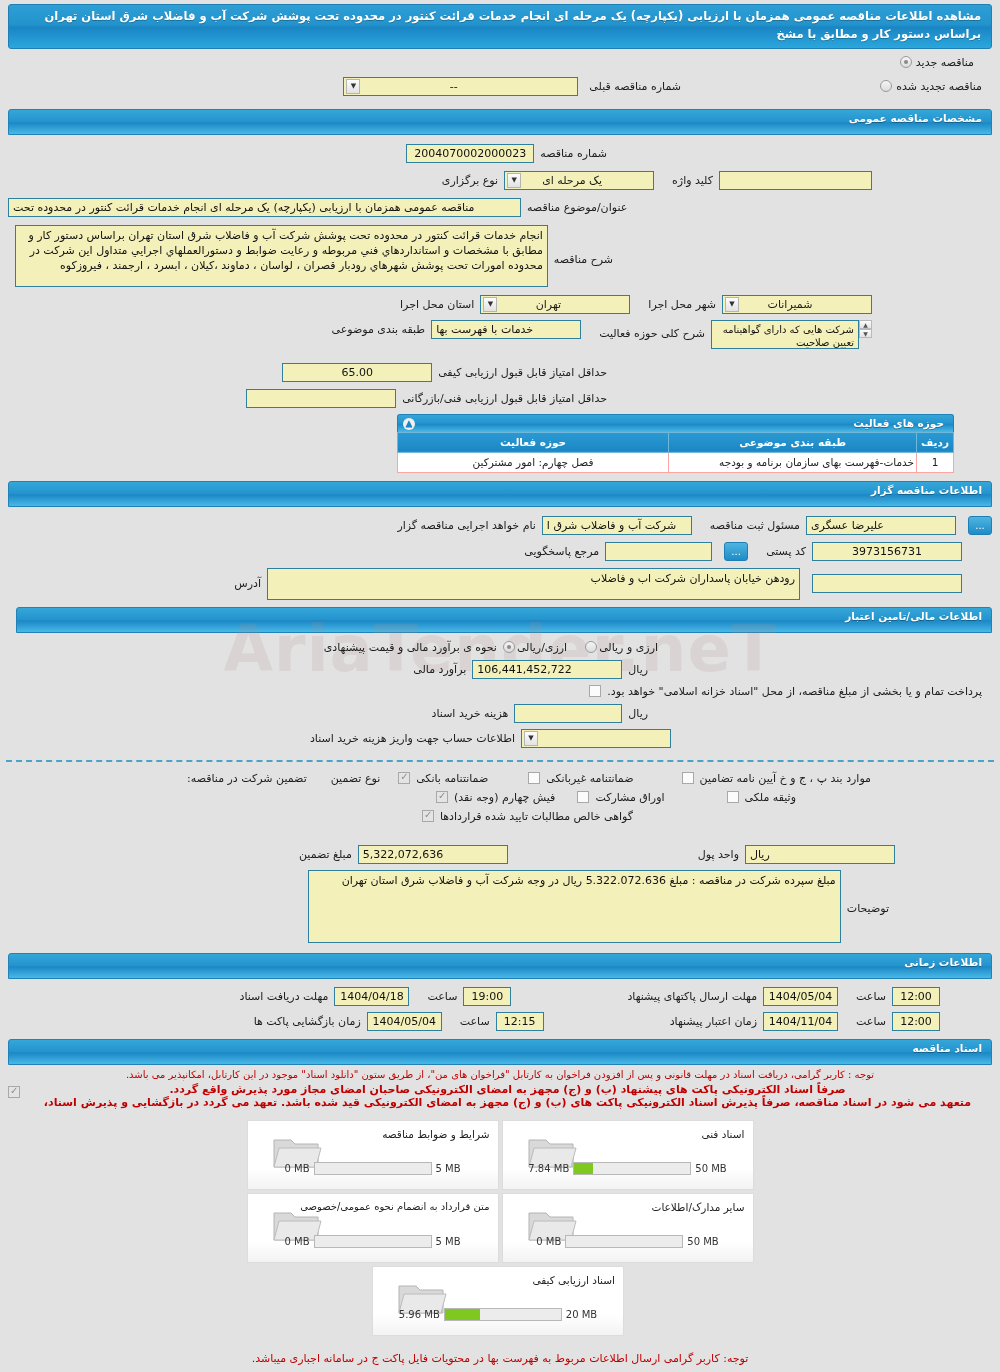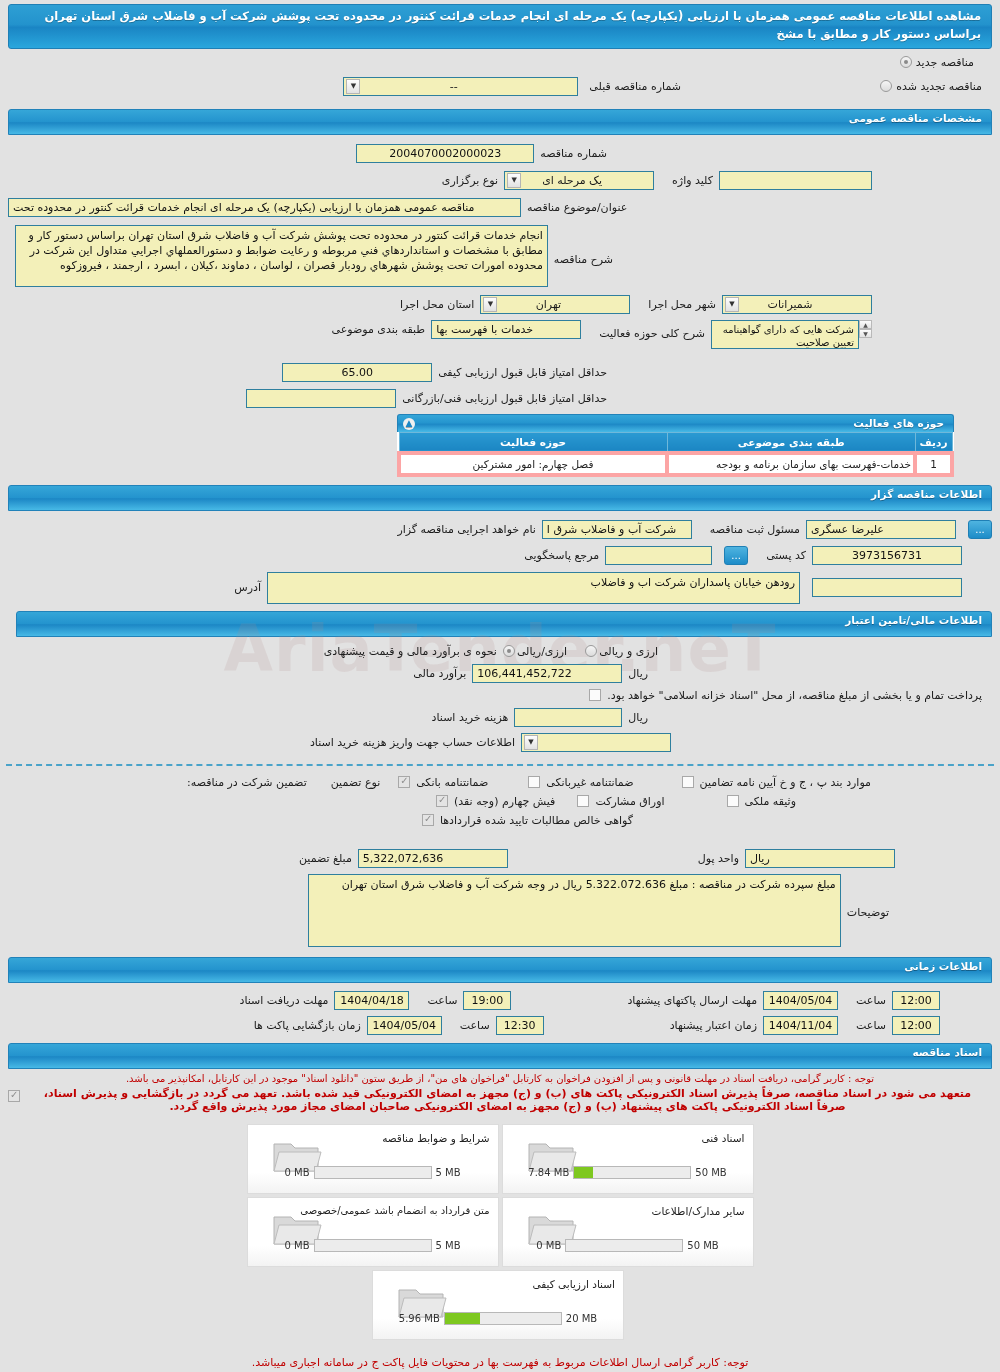--- a/index.html
+++ b/index.html
@@ -90,21 +90,21 @@
   }
   .collapse-ic {
     position:absolute; left:5px; top:3px; width:12px; height:12px; border-radius:50%;
     background:#f0f0f0; color:#1c87c5; font-size:9px; line-height:11px; text-align:center; font-weight:bold;
   }
   table.act { border-collapse: collapse; width: 100%; background:#fff; }
   table.act th {
     background: linear-gradient(to bottom, #2b9ad3, #1b86c3);
     color:#fff; font-size:10.5px; font-weight:bold; border:1px solid #6fb8da; padding:3px 4px; height:20px;
   }
-  table.act td { border:4px solid #fca5a5; font-size:10.5px; padding:3px 2px; height:20px; color:#222; }
+  table.act td { border:1px solid #fca5a5; font-size:10.5px; padding:3px 2px; height:20px; color:#222; }
 
   
   .doccard {
     width: 252px; height: 70px; background: linear-gradient(to bottom,#ffffff 0%,#ffffff 70%,#f3f3f3 100%);
     border: 1px solid #dcdcdc; position: relative; margin: 0;
   }
   .doccard .title { position:absolute; top:7px; right:8px; font-size:10.5px; color:#222; }
   .doccard .folder { position:absolute; right: 175px; top: 10px; width:52px; height:42px; }
   .bar-wrap { position:absolute; bottom:14px; right:14px; left:14px; display:flex; align-items:center; gap:4px; direction:ltr; justify-content:center; }
   .bar-lbl { font-size:10px; color:#333; direction:ltr; }
@@ -161,21 +161,21 @@
 
   <div class="sechead">
     <span>مشخصات مناقصه عمومی</span>
   </div>
 
   <div style="margin:0 8px;">
 
     <div class="row" style="justify-content:flex-start;margin-top:9px;">
       <div style="width:379px;"></div>
       <span class="lbl">شماره مناقصه</span>
-      <div class="fld ltr" style="width:178px;">2004070002000023</div>
+      <div class="fld ltr" style="width:128px;">2004070002000023</div>
     </div>
 
     <div class="row" style="margin-top:8px;">
       <div style="width:120px;"></div>
       <div class="fld" style="width:153px;"></div>
       <span class="lbl">کلید واژه</span>
       <span class="lbl" style="width:6px;"></span>
       <div class="sel" style="width:150px;">
         <span class="arrow">▼</span>
         <span>یک مرحله ای</span>
@@ -415,39 +415,39 @@
     </div>
 
     <div class="row" style="margin-top:5px;">
       <div style="width:52px;"></div>
       <div class="fld ltr" style="width:48px;">12:00</div>
       <span class="lbl">ساعت</span>
       <span class="lbl" style="width:6px;"></span>
       <div class="fld ltr" style="width:75px;">1404/11/04</div>
       <span class="lbl">زمان اعتبار پیشنهاد</span>
       <span class="lbl" style="width:120px;"></span>
-      <div class="fld ltr" style="width:48px;">12:30</div>
+      <div class="fld ltr" style="width:48px;">12:15</div>
       <span class="lbl">ساعت</span>
       <span class="lbl" style="width:6px;"></span>
       <div class="fld ltr" style="width:75px;">1404/05/04</div>
       <span class="lbl">زمان بازگشایی پاکت ها</span>
     </div>
   </div>
 
   <div class="sechead" style="margin-top:8px;">
     <span>اسناد مناقصه</span>
   </div>
 
   <div style="margin:0 8px;">
     <div class="notice" style="margin-top:4px;">توجه : کاربر گرامی، دریافت اسناد در مهلت قانونی و پس از افزودن فراخوان به کارتابل "فراخوان های من"، از طریق ستون "دانلود اسناد" موجود در این کارتابل، امکانپذیر می باشد.</div>
 
     <div style="display:flex;align-items:flex-start;margin-top:3px;gap:3px;">
       <div style="flex:1;">
+        <div class="warn">صرفاً اسناد الکترونیکی پاکت های پیشنهاد (ب) و (ج) مجهز به امضای الکترونیکی صاحبان امضای مجاز مورد پذیرش واقع گردد.</div>
         <div class="warn">متعهد می شود در اسناد مناقصه، صرفاً پذیرش اسناد الکترونیکی پاکت های (ب) و (ج) مجهز به امضای الکترونیکی قید شده باشد. تعهد می گردد در بازگشایی و پذیرش اسناد،</div>
-        <div class="warn">صرفاً اسناد الکترونیکی پاکت های پیشنهاد (ب) و (ج) مجهز به امضای الکترونیکی صاحبان امضای مجاز مورد پذیرش واقع گردد.</div>
       </div>
       <span class="cbx on" style="margin-top:3px;"></span>
     </div>
 
     <div style="display:flex;justify-content:center;gap:3px;margin-top:11px;">
       <div class="doccard">
         <div class="title">اسناد فنی</div>
         <svg class="folder" viewBox="0 0 52 42">
           <path d="M3 9 L20 9 L24 13 L47 13 L47 36 L3 36 Z" fill="#d9d9d9" stroke="#b4b4b4" stroke-width="1"></path>
           <path d="M8 17 L50 17 L45 36 L3 36 Z" fill="#e9e9e9" stroke="#bcbcbc" stroke-width="1"></path>
@@ -487,21 +487,21 @@
         <div class="bar-wrap">
           <span class="bar-lbl">0 MB</span>
           <span class="bar-track">
               <span class="bar-fill" style="width:0%"></span>
             </span>
           <span class="bar-lbl">50 MB</span>
         </div>
       </div>
 
       <div class="doccard">
-        <div class="title" style="font-size:10px;">متن قرارداد به انضمام باشد عمومی/خصوصی</div>
+        <div class="title" style="font-size:10px;">متن قرارداد به انضمام نحوه عمومی/خصوصی</div>
         <svg class="folder" viewBox="0 0 52 42">
           <path d="M3 9 L20 9 L24 13 L47 13 L47 36 L3 36 Z" fill="#d9d9d9" stroke="#b4b4b4" stroke-width="1"></path>
           <path d="M8 17 L50 17 L45 36 L3 36 Z" fill="#e9e9e9" stroke="#bcbcbc" stroke-width="1"></path>
         </svg>
         <div class="bar-wrap">
           <span class="bar-lbl">0 MB</span>
           <span class="bar-track">
               <span class="bar-fill" style="width:0%"></span>
             </span>
           <span class="bar-lbl">5 MB</span>

